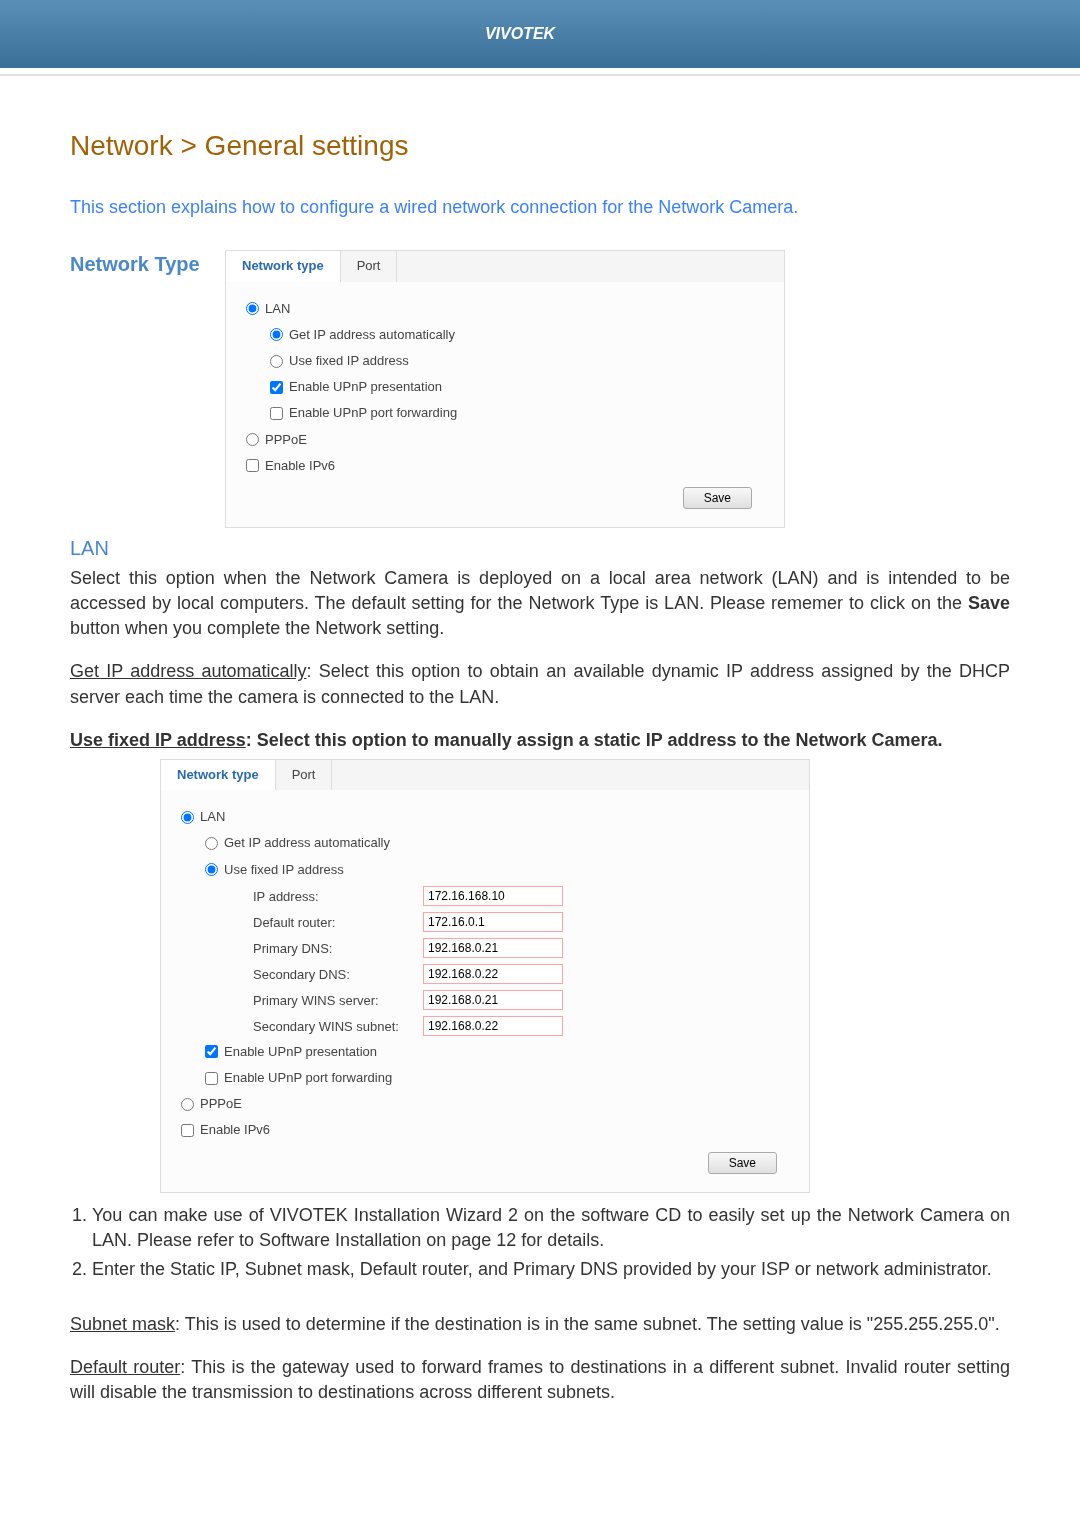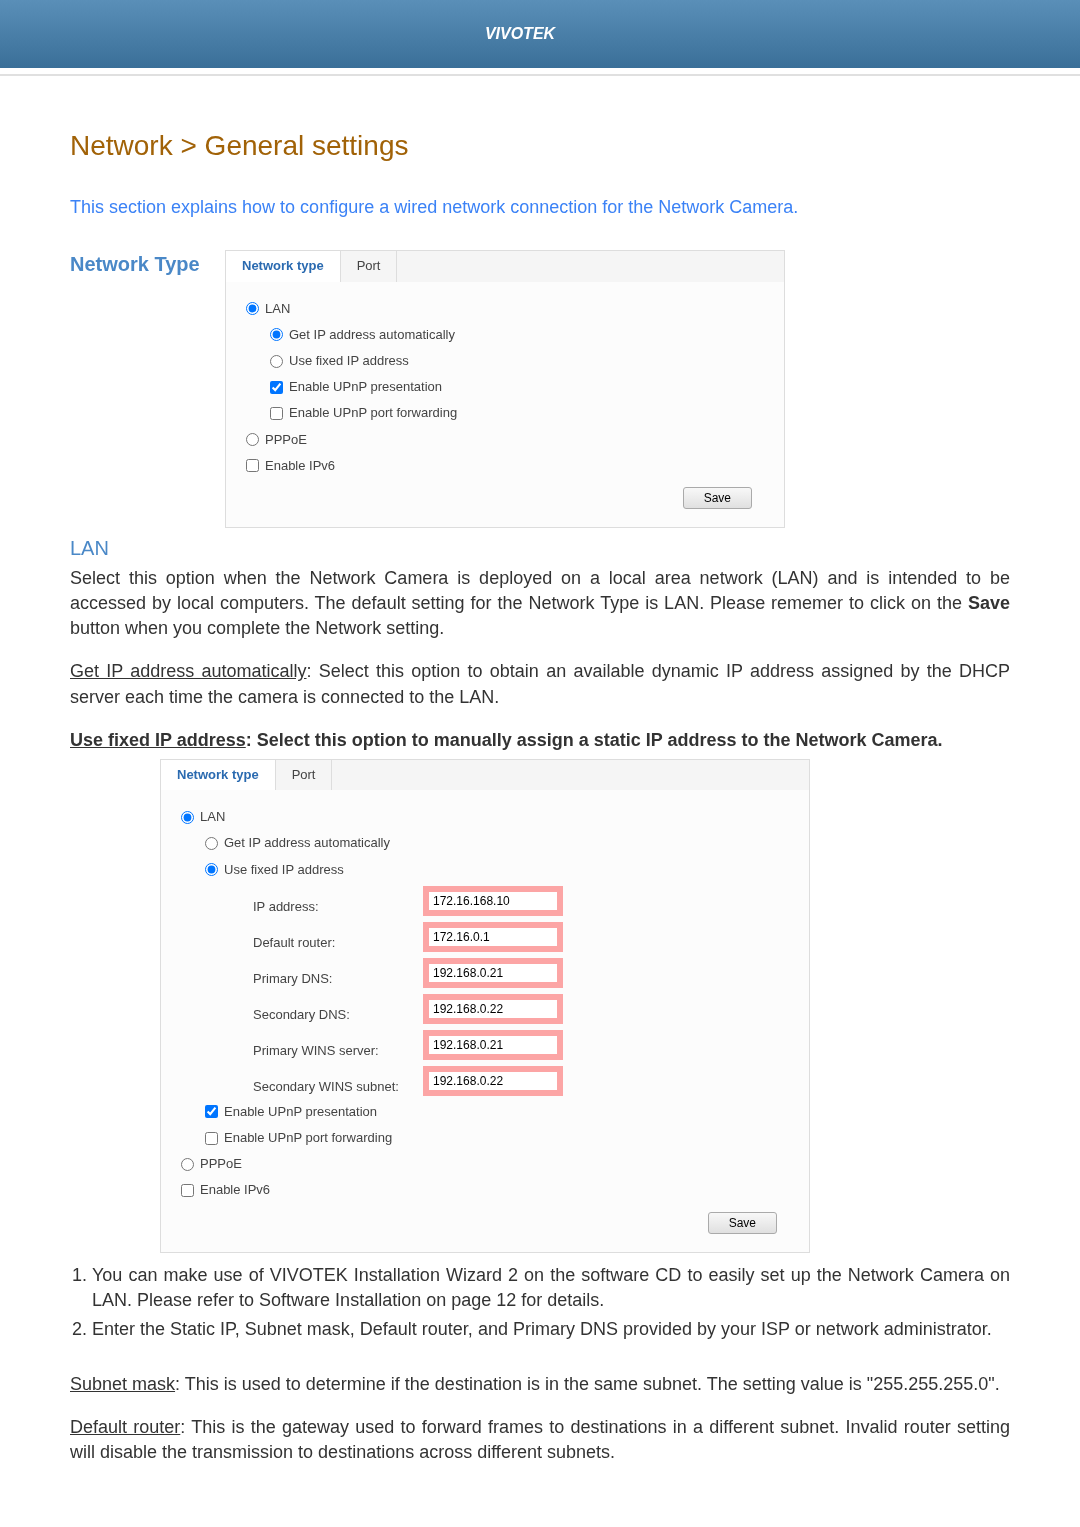--- a/index.html
+++ b/index.html
@@ -97,21 +97,21 @@
     }
     .field-row {
       display: flex;
       align-items: flex-end;
       padding: 3px 0 3px 72px;
     }
     .field-label {
       width: 170px;
     }
     .field-input {
-      border: 6px solid #fca5a5;
+      border: 1px solid #fca5a5;
       padding: 2px 4px;
       width: 140px;
       font-size: 12px;
       background: #fff;
     }
     .save-row {
       text-align: right;
       padding: 8px 12px;
     }
     .save-btn {

